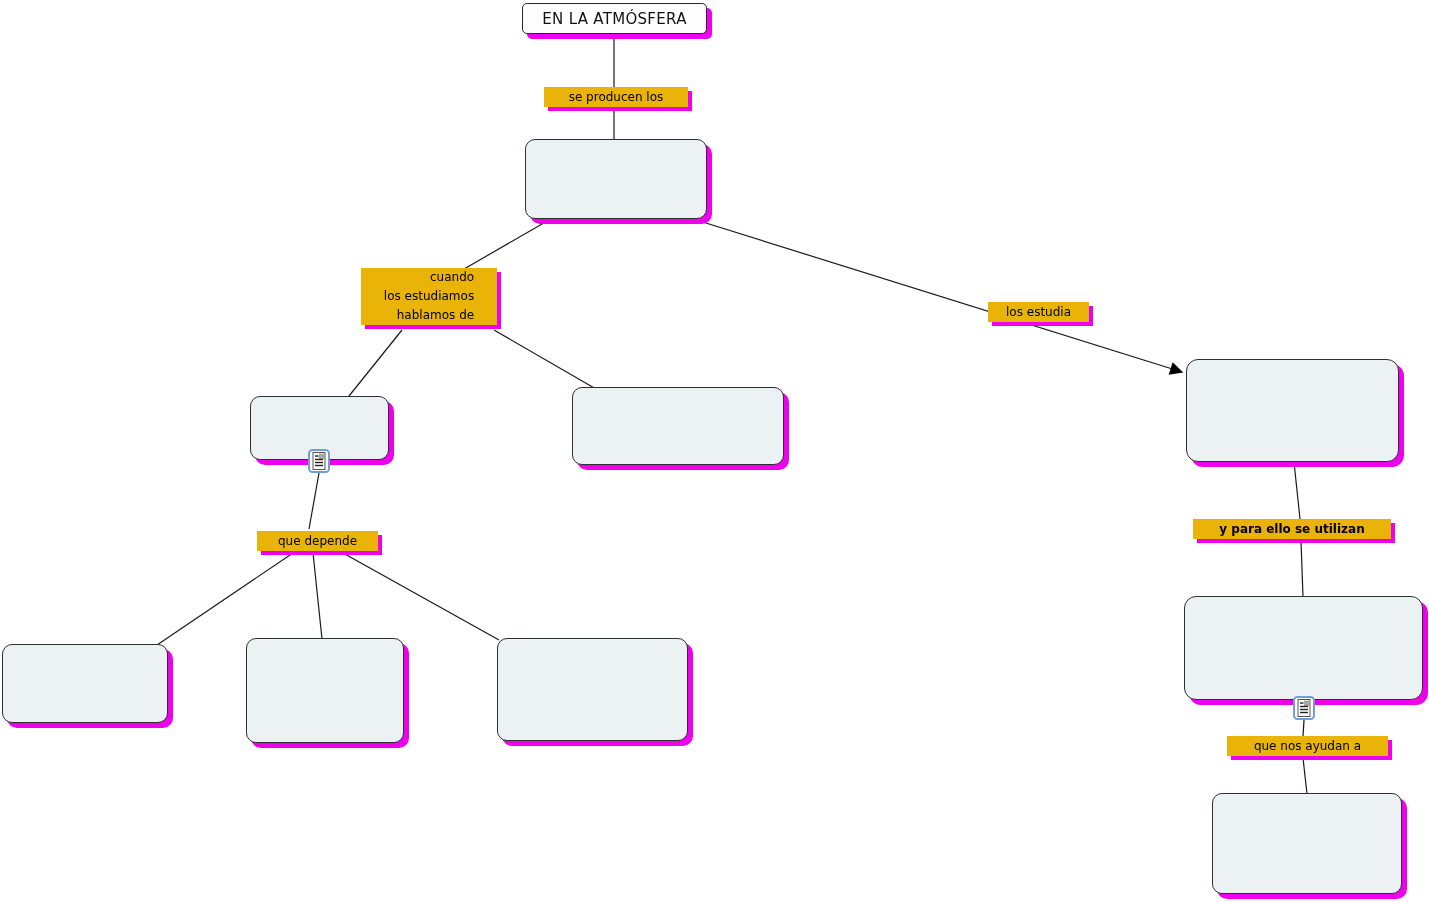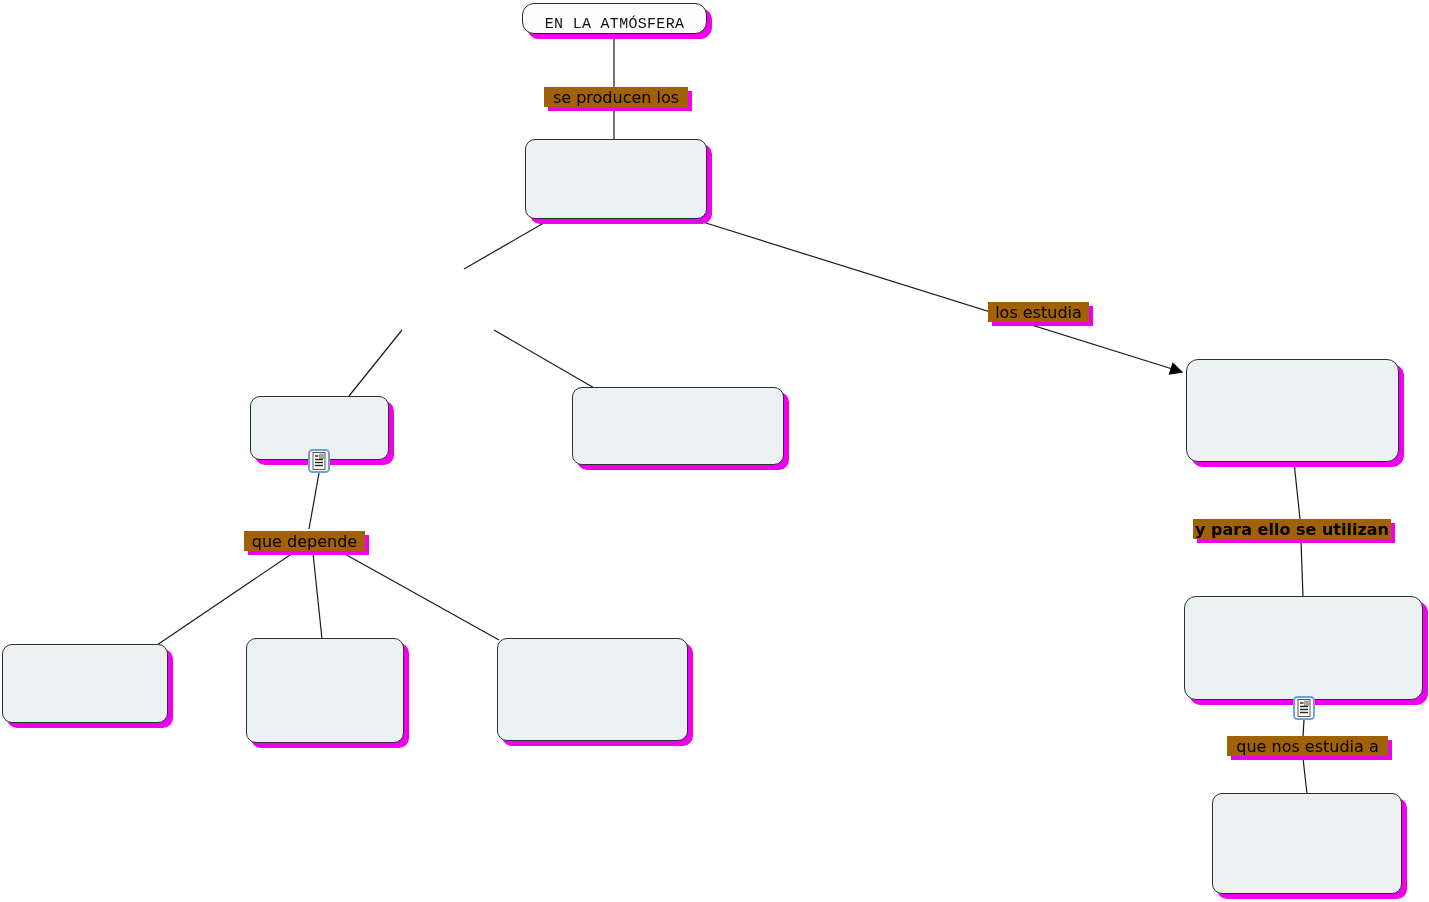--- a/index.html
+++ b/index.html
@@ -7,38 +7,38 @@
     position:relative; width:1429px; height:902px; background:var(--bg,#ffffff);
     font-family:"DejaVu Sans","Liberation Sans",sans-serif; color:var(--text,#000);
     overflow:hidden;
   }
   svg.lines { position:absolute; left:0; top:0; width:1429px; height:902px; display:block; }
   svg.lines line { stroke:var(--line,#1a1a1a); stroke-width:1.2; }
 
   .title-node {
     position:absolute; box-sizing:border-box;
     background:var(--title-fill,#fdfdfd);
-    border:1.5px solid #2a2a2a; border-radius:12px;
+    border:1.5px solid #2a2a2a; border-radius:5px;
     box-shadow:5px 5px 0 0 var(--shadow,#ee00ee);
-    display:flex; align-items:flex-end; justify-content:center;
-    font-size:15px; letter-spacing:.3px; color:#111;font-family:Liberation Mono, monospace;
+    display:flex; align-items:center; justify-content:center;
+    font-size:15px; letter-spacing:.3px; color:#111;
   }
   .concept {
     position:absolute; box-sizing:border-box;
     background:var(--node-fill,#ecf2f4);
     border:1px solid var(--node-border,#2f2f2f);
     border-radius:10px;
     box-shadow:5px 5px 0 0 var(--shadow,#ee00ee);
   }
   .concept.r12 { border-radius:12px; }
   .link-label {
     position:absolute; box-sizing:border-box;
-    background:#a16207;
+    background:#eab308;
     box-shadow:4px 4px 0 0 var(--shadow,#ee00ee);
-    font-size:16px; line-height:19px; text-align:right;
+    font-size:12px; line-height:19px; text-align:right;
     white-space:pre-line; color:#000;
     display:flex; align-items:center; justify-content:center;
   }
   .res-icon { position:absolute; width:22px; height:24px; cursor:pointer; }
 </style>
 </head>
 <body>
 
 <div class="canvas">
 
@@ -63,28 +63,31 @@
     <line x1="1304" y1="720" x2="1303" y2="736"></line>
     <line x1="1303" y1="758" x2="1307" y2="794"></line>
   </svg>
 
   <div class="title-node" style="left:522px; top:3px; width:185px; height:31px;">
     <span>EN LA ATMÓSFERA</span>
   </div>
 
   <div class="link-label" style="left:544px; top:87px; width:144px; height:20px;">se producen los</div>
 
+  <div class="link-label" style="left:361px; top:268px; width:136px; height:57px;">cuando
+los estudiamos
+hablamos de</div>
 
   <div class="link-label" style="left:988px; top:302px; width:101px; height:20px;">los estudia</div>
 
-  <div class="link-label" style="left:244px; top:531px; width:121px; height:20px;">que depende</div>
+  <div class="link-label" style="left:257px; top:531px; width:121px; height:20px;">que depende</div>
 
   <div class="link-label" style="left:1193px; top:519px; width:198px; height:20px;font-weight:bold;">y para ello se utilizan</div>
 
-  <div class="link-label" style="left:1227px; top:736px; width:161px; height:20px;">que nos estudia a</div>
+  <div class="link-label" style="left:1227px; top:736px; width:161px; height:20px;">que nos ayudan a</div>
 
   <div class="concept" style="left:525px; top:139px; width:182px; height:80px;"></div>
 
   <div class="concept" style="left:250px; top:396px; width:139px; height:64px;"></div>
 
   <div class="concept" style="left:572px; top:387px; width:212px; height:78px;"></div>
 
   <div class="concept r12" style="left:1186px; top:359px; width:213px; height:103px;"></div>
 
   <div class="concept" style="left:2px; top:644px; width:166px; height:79px;"></div>

